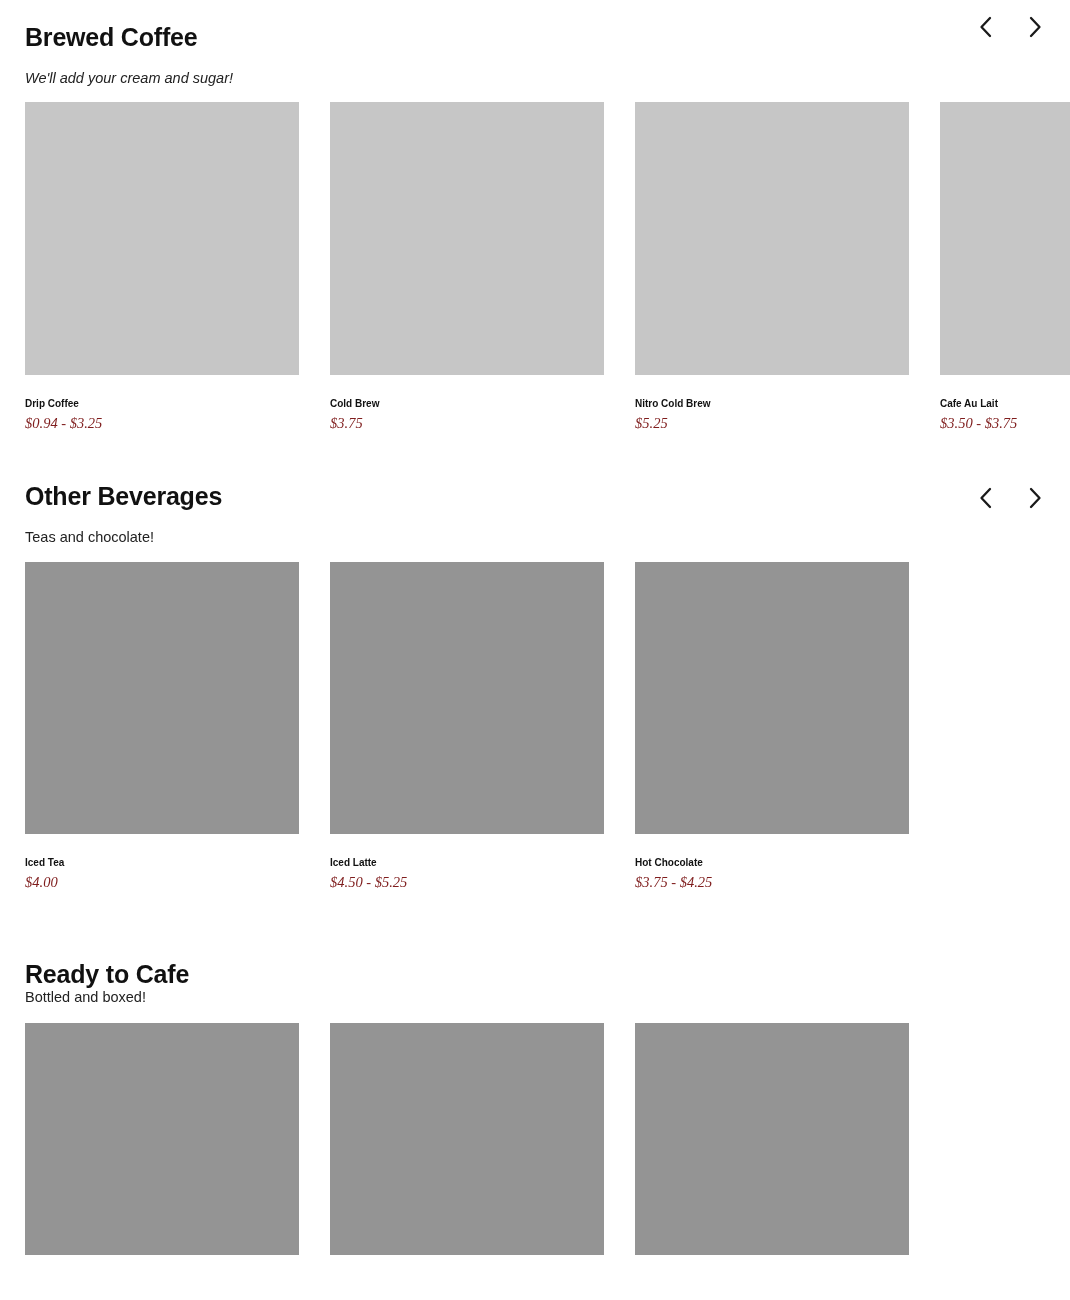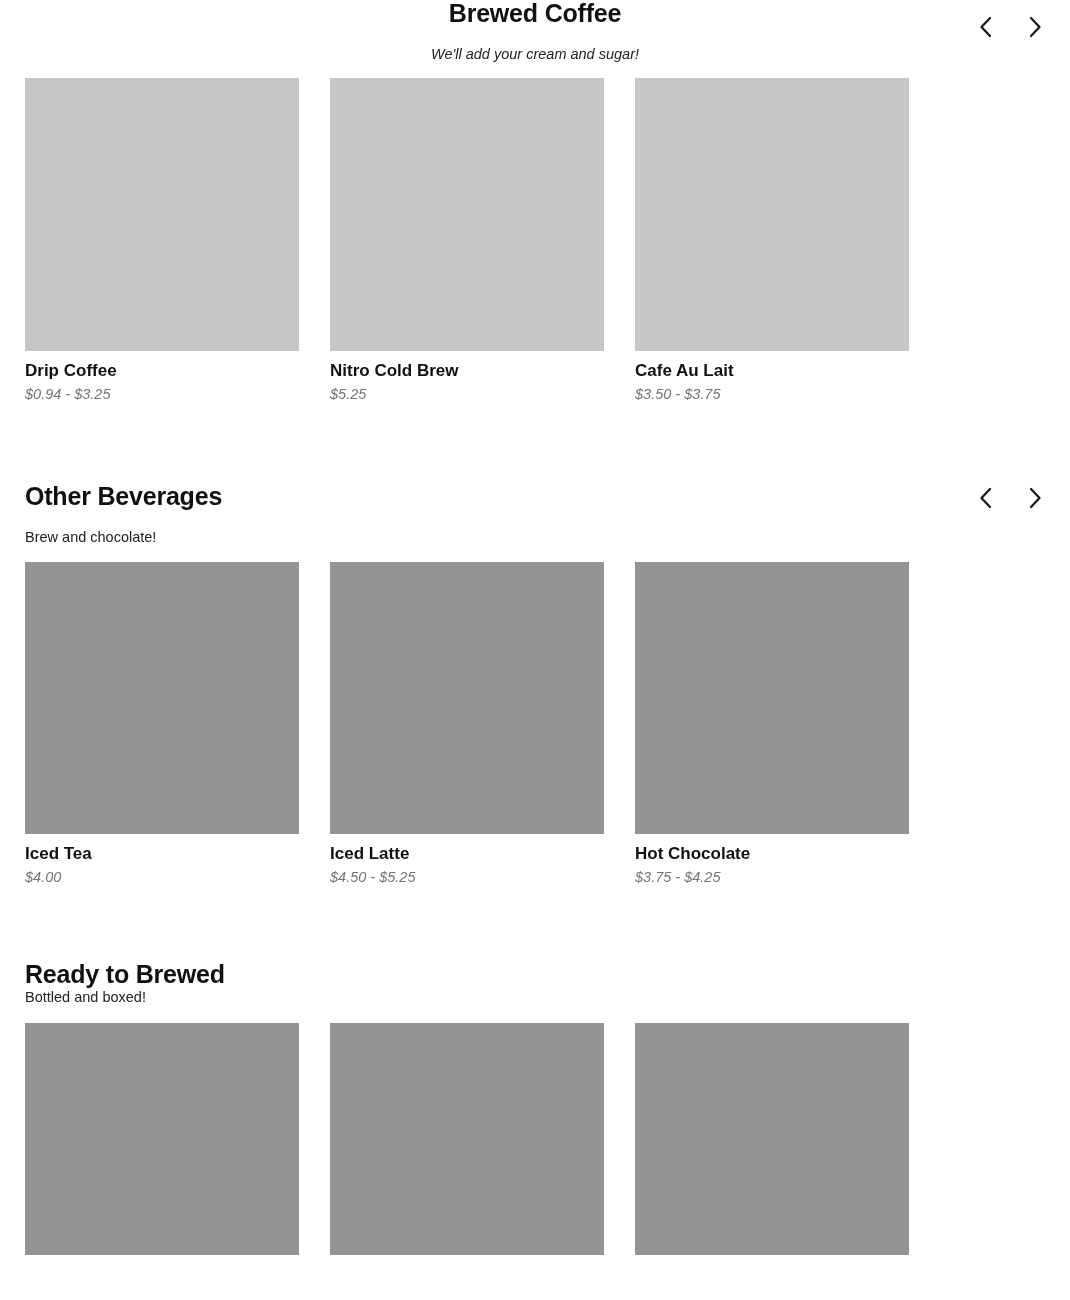--- a/index.html
+++ b/index.html
@@ -98,45 +98,46 @@
     margin-left: 25px;
   }
 
   .card-thumb {
     width: 274px;
     display: block;
     background: #c6c6c6;
   }
 
   .card-name {
-    font-size: 17px;
+    font-size: 10px;
     font-weight: 700;
     line-height: 1.2;
     color: #111111;
     white-space: nowrap;
-    margin-top: 10px;
+    margin-top: 23px;
   }
 
   .card-price {
     font-size: 14.5px;
     font-weight: 400;
     font-style: italic;
     line-height: 1.2;
-    color: #737373;
+    color: #7f1d1d;
     white-space: nowrap;
     margin-top: 5px;
+    font-family: Liberation Serif, serif;
   }
 </style>
 </head>
 <body>
 
 <div class="page">
 
   <div class="section" style="height:470px;">
-    <div class="section-head" style="padding-top:0;text-align:center;">
+    <div class="section-head" style="padding-top:24px;">
       <h2 class="section-title">Brewed Coffee</h2>
       <p class="section-sub" style="margin-top:18px;font-style:italic;">We'll add your cream and sugar!</p>
 
       <div class="arrows" style="top:12px;">
         <button class="arrow-btn" aria-label="Previous">
           <span>
             <svg width="17" height="24" viewBox="0 0 17 24" fill="none" xmlns="http://www.w3.org/2000/svg">
               <path d="M13 3 L4.5 12 L13 21" stroke="#1a1a1a" stroke-width="2.3" stroke-linecap="round" stroke-linejoin="round"></path>
             </svg>
           </span>
@@ -149,38 +150,43 @@
           </span>
         </button>
       </div>
     </div>
 
     <div class="rail" style="margin-top:15px;">
       <div class="card">
         <div class="card-thumb" style="background:#c6c6c6;height:273px;"></div>
         <div class="card-name">Drip Coffee</div>
         <div class="card-price">$0.94 - $3.25</div>
+      </div>
+      <div class="card">
+        <div class="card-thumb" style="background:#c6c6c6;height:273px;"></div>
+        <div class="card-name">Cold Brew</div>
+        <div class="card-price">$3.75</div>
       </div>
       <div class="card">
         <div class="card-thumb" style="background:#c6c6c6;height:273px;"></div>
         <div class="card-name">Nitro Cold Brew</div>
         <div class="card-price">$5.25</div>
       </div>
       <div class="card">
         <div class="card-thumb" style="background:#c6c6c6;height:273px;"></div>
         <div class="card-name">Cafe Au Lait</div>
         <div class="card-price">$3.50 - $3.75</div>
       </div>
     </div>
   </div>
 
   <div class="section" style="height:478px;">
     <div class="section-head" style="padding-top:13px;">
       <h2 class="section-title">Other Beverages</h2>
-      <p class="section-sub" style="margin-top:18px;">Brew and chocolate!</p>
+      <p class="section-sub" style="margin-top:18px;">Teas and chocolate!</p>
 
       <div class="arrows" style="top:13px;">
         <button class="arrow-btn" aria-label="Previous">
           <span>
             <svg width="17" height="24" viewBox="0 0 17 24" fill="none" xmlns="http://www.w3.org/2000/svg">
               <path d="M13 3 L4.5 12 L13 21" stroke="#1a1a1a" stroke-width="2.3" stroke-linecap="round" stroke-linejoin="round"></path>
             </svg>
           </span>
         </button>
         <button class="arrow-btn" aria-label="Next">
@@ -207,21 +213,21 @@
       <div class="card">
         <div class="card-thumb" style="background:#949494;height:272px;"></div>
         <div class="card-name">Hot Chocolate</div>
         <div class="card-price">$3.75 - $4.25</div>
       </div>
     </div>
   </div>
 
   <div class="section" style="height:352px;">
     <div class="section-head" style="padding-top:13px;">
-      <h2 class="section-title">Ready to Brewed</h2>
+      <h2 class="section-title">Ready to Cafe</h2>
       <p class="section-sub" style="">Bottled and boxed!</p>
     </div>
 
     <div class="rail" style="margin-top:17px;">
       <div class="card">
         <div class="card-thumb" style="background:#949494;height:232px;"></div>
       </div>
       <div class="card">
         <div class="card-thumb" style="background:#949494;height:232px;"></div>
       </div>

